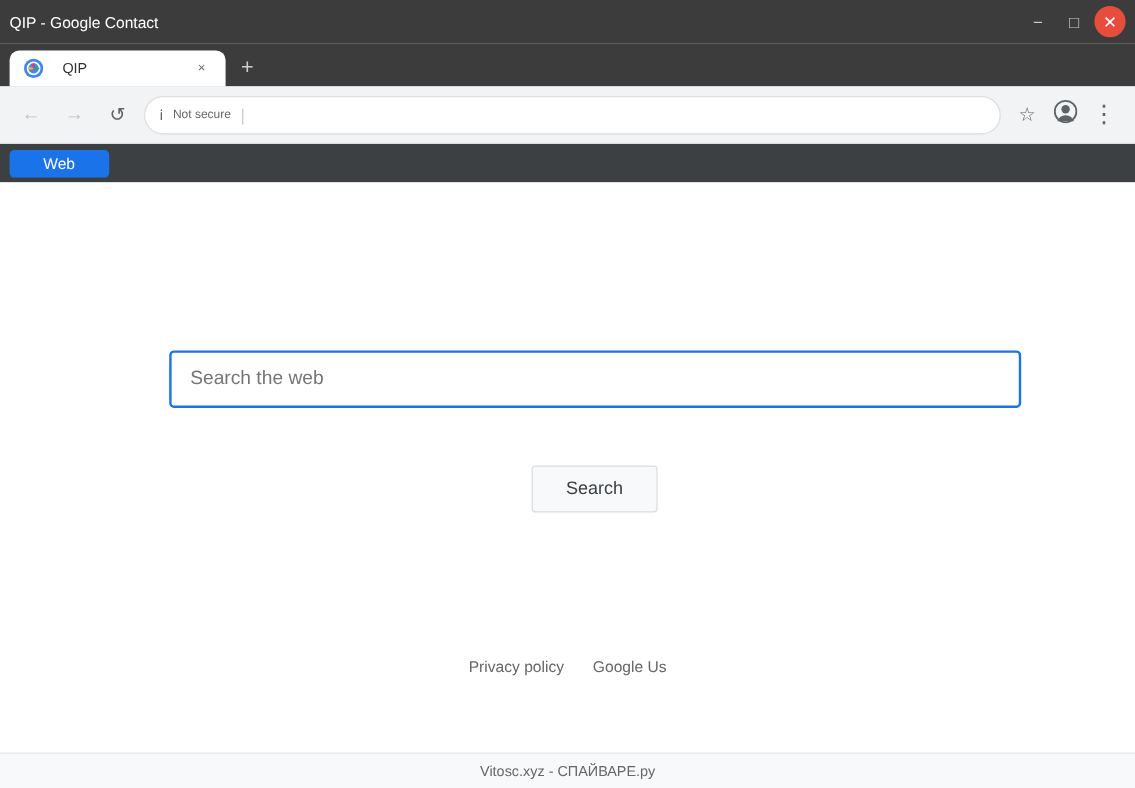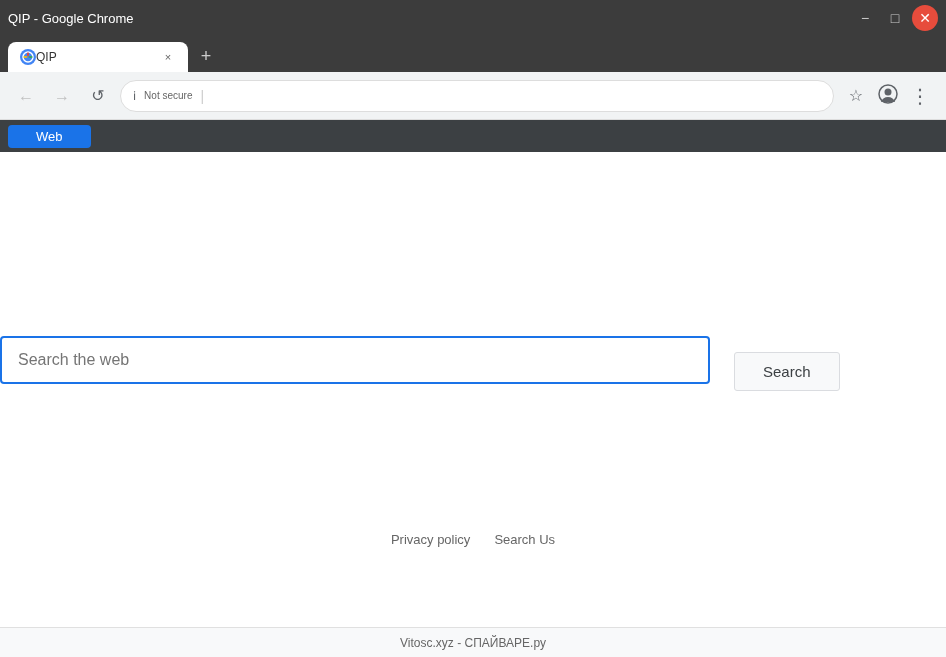--- a/index.html
+++ b/index.html
@@ -60,21 +60,21 @@
       padding: 0 8px;
       flex-shrink: 0;
     }
     .tab {
       background: #fff;
       height: 30px;
       border-radius: 8px 8px 0 0;
       display: flex;
       align-items: center;
       padding: 0 12px;
-      gap: 0;
+      gap: 16px;
       min-width: 180px;
       max-width: 240px;
       position: relative;
     }
     .tab-favicon {
       width: 16px;
       height: 16px;
       border-radius: 50%;
       background: #4285f4;
       display: flex;
@@ -203,23 +203,25 @@
       background: #fff;
       display: flex;
       flex-direction: column;
       align-items: center;
       justify-content: center;
       position: relative;
       padding-bottom: 60px;
     }
     .search-container {
       display: flex;
+      flex-direction: column;
       align-items: center;
       gap: 24px;
       width: 100%;
+      padding-left: 45px;
     }
     .search-box {
       width: 710px;
       height: 48px;
       border: 2px solid #1a73e8;
       border-radius: 4px;
       padding: 0 16px;
       font-size: 16px;
       color: #333;
       outline: none;
@@ -233,21 +235,21 @@
       color: #3c4043;
       cursor: pointer;
       font-family: Arial, sans-serif;
       margin-top: 24px;
     }
 
     .footer-links {
       display: flex;
       gap: 24px;
       position: absolute;
-      bottom: 80px;
+      bottom: 64px;
     }
     .footer-link {
       color: #666;
       font-size: 13px;
       text-decoration: none;
       cursor: pointer;
     }
 
     .bottom-bar {
       background: #f8f9fa;
@@ -263,21 +265,21 @@
       color: #666;
     }
   </style>
 </head>
 <body>
 
 <div class="chrome-frame">
 
   <div class="title-bar">
     <div class="title-bar-left">
-      <span class="title-text">QIP - Google Chrome</span>
+      <span class="title-text">QIP - Google Contact</span>
     </div>
     <div class="title-bar-controls">
       <div class="title-btn">−</div>
       <div class="title-btn">□</div>
       <div class="title-btn close">✕</div>
     </div>
   </div>
 
   <div class="tab-bar">
     <div class="tab">
@@ -335,20 +337,20 @@
   </div>
 
   <div class="main-content">
     <div class="search-container">
       <input type="text" class="search-box" placeholder="Search the web" style="">
       <button class="search-btn">Search</button>
     </div>
 
     <div class="footer-links">
       <a class="footer-link">Privacy policy</a>
-      <a class="footer-link">Search Us</a>
+      <a class="footer-link">Google Us</a>
     </div>
   </div>
 
   <div class="bottom-bar">
     <span class="bottom-bar-text">Vitosc.xyz - СПАЙВАРЕ.ру</span>
   </div>
 </div>
 
 </body></html>

